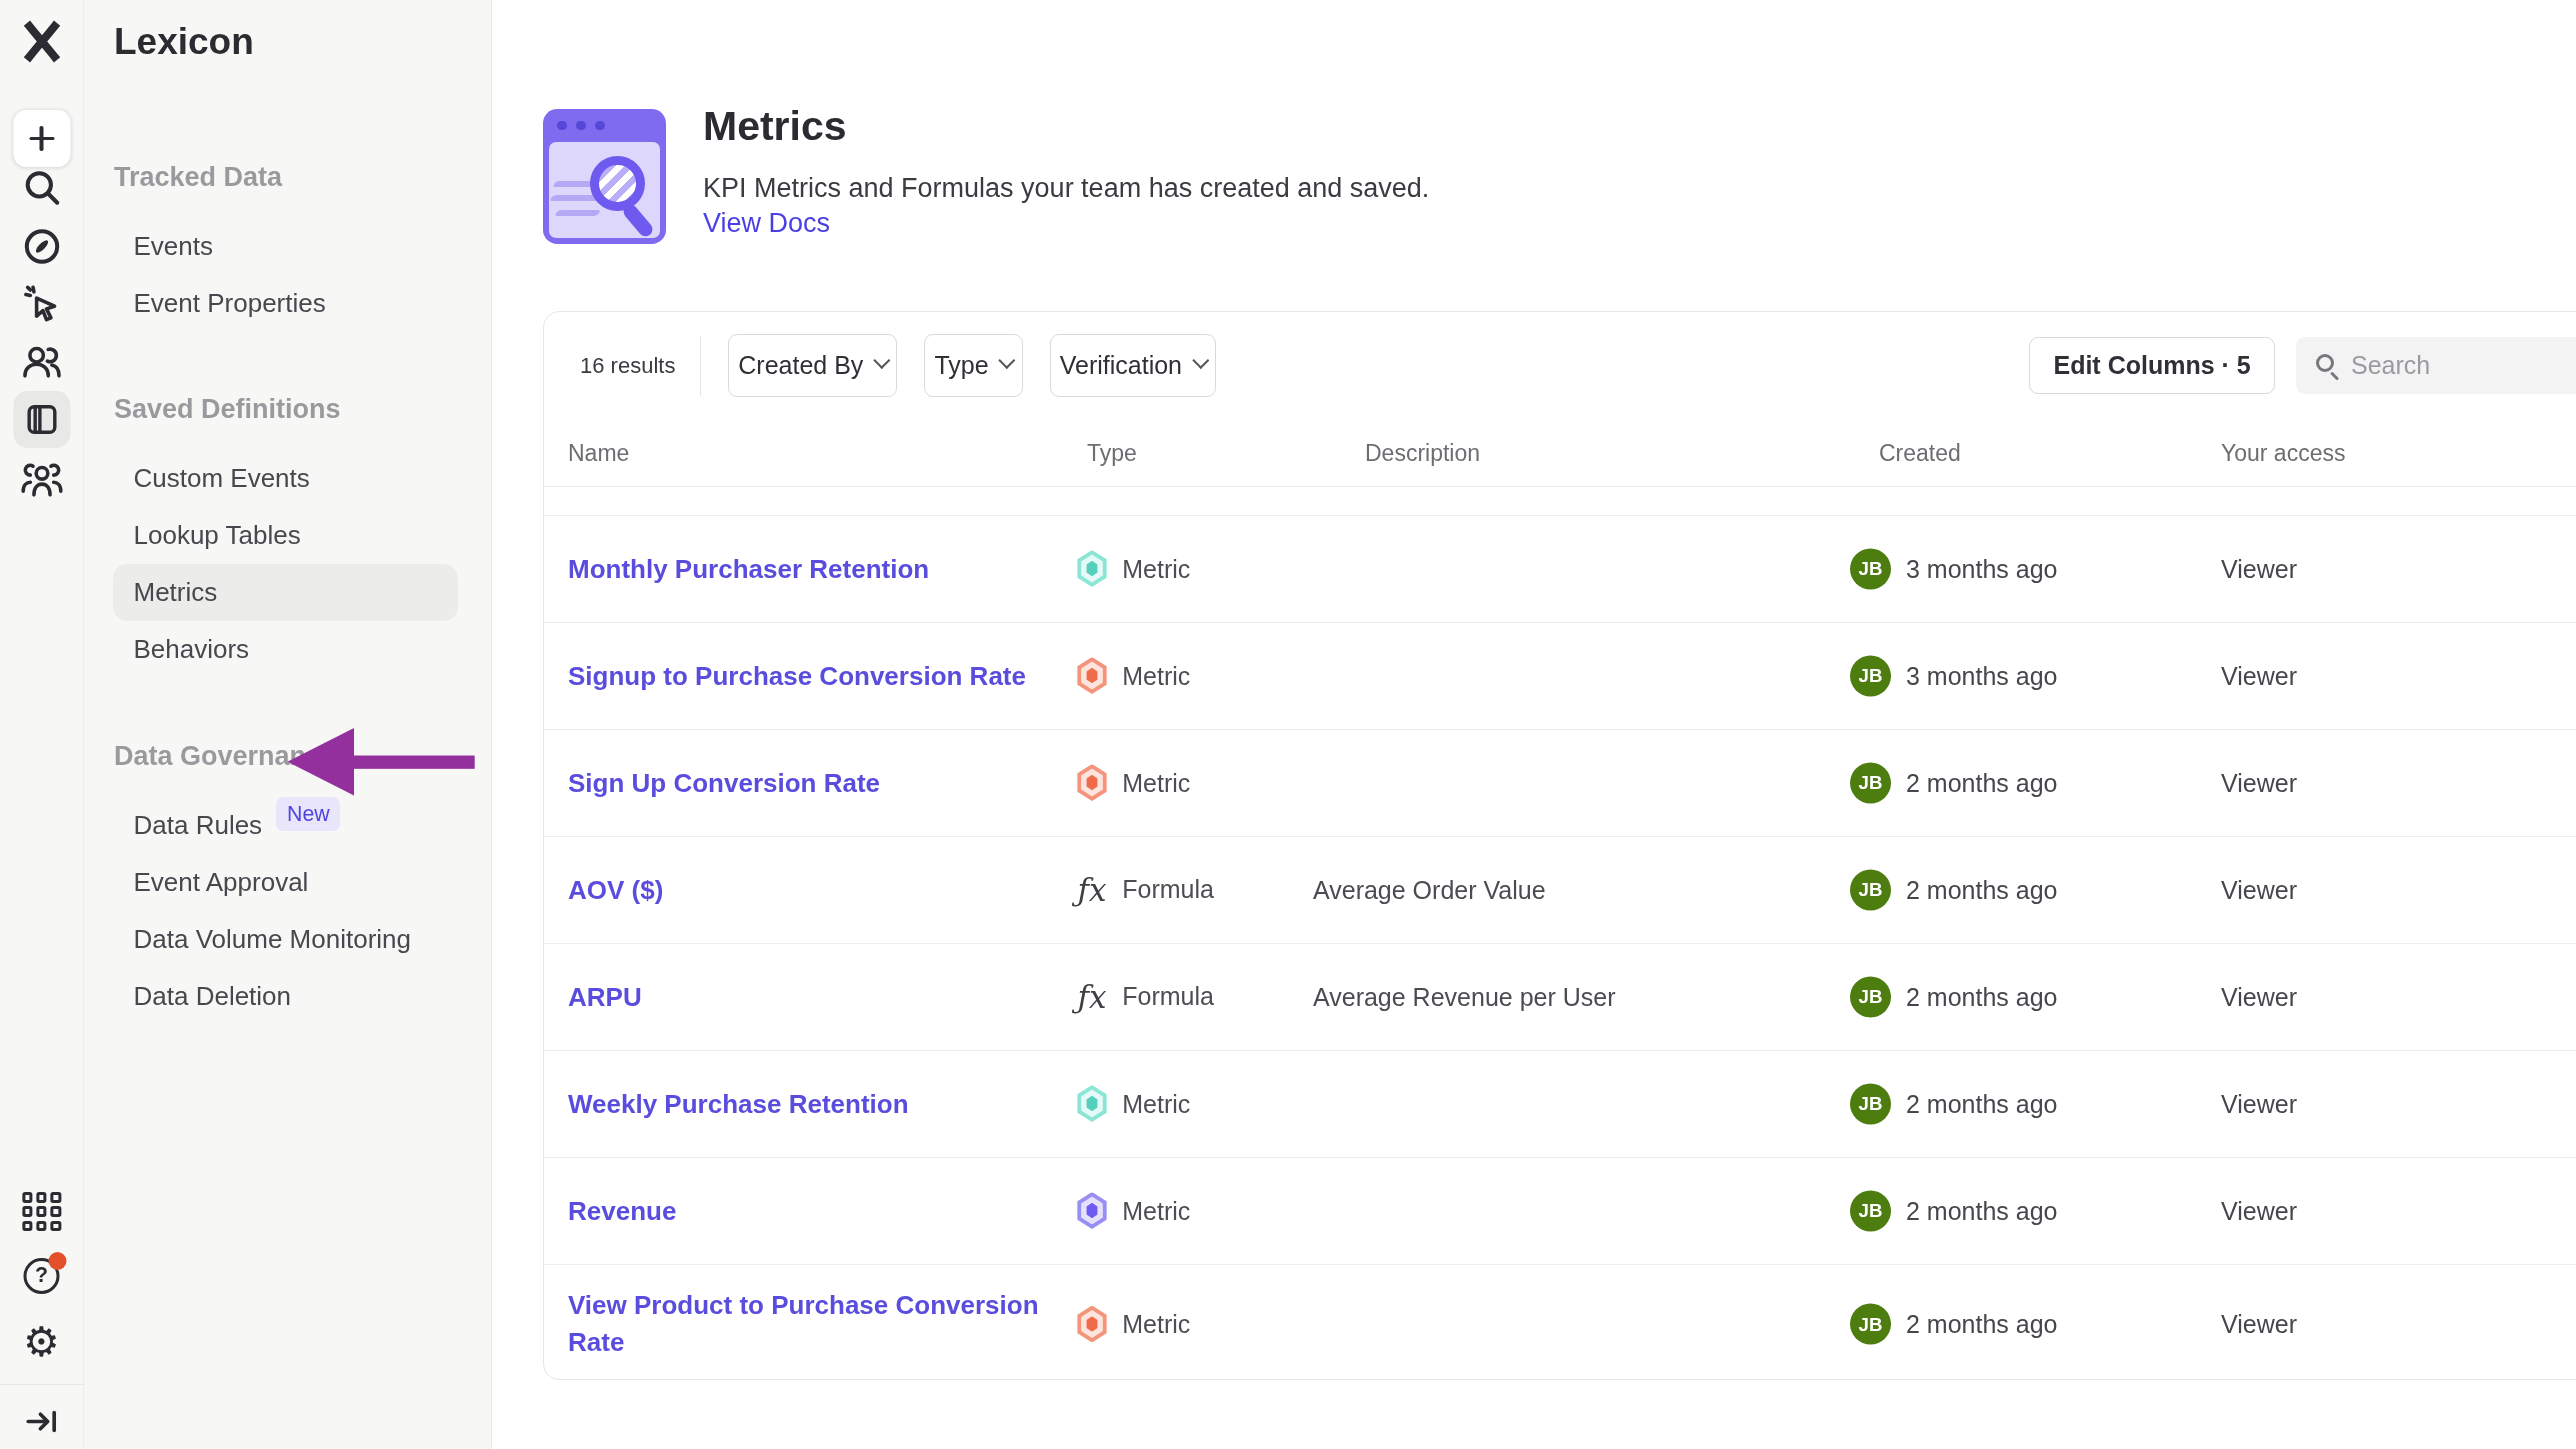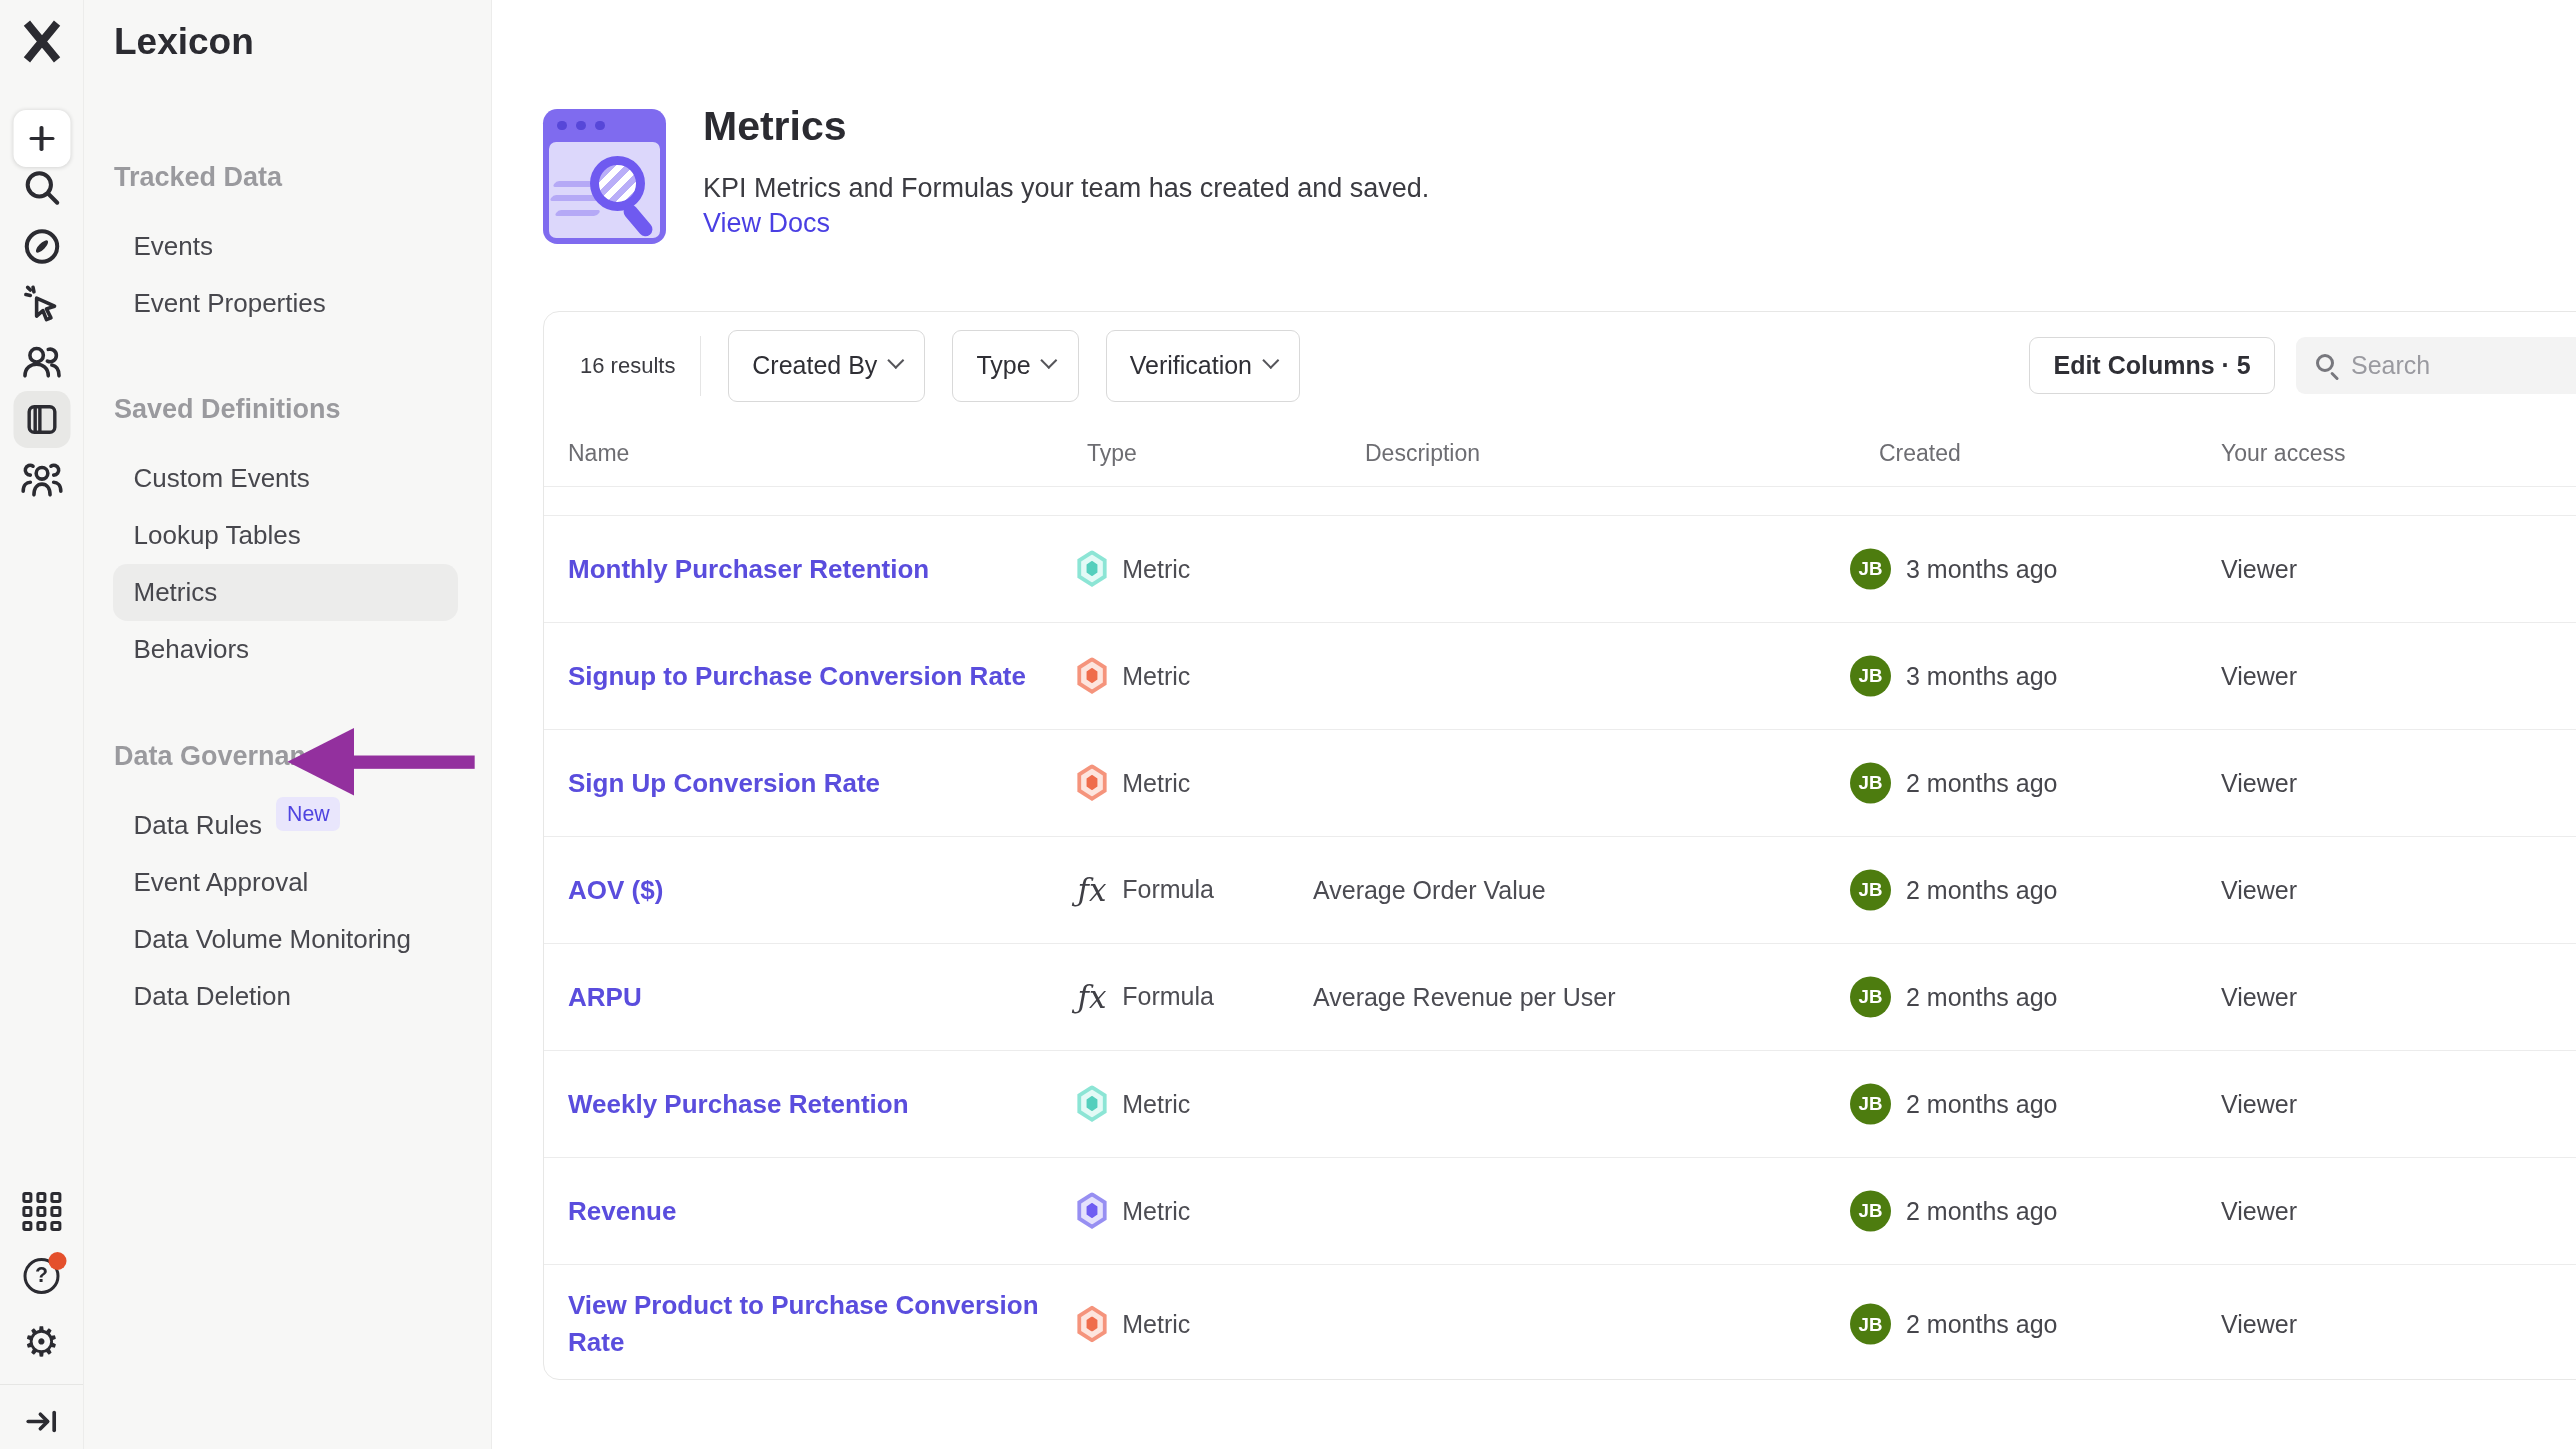--- a/index.html
+++ b/index.html
@@ -55,21 +55,21 @@
   #page-title { position:absolute; left:703px; top:103px; font-size:41px; font-weight:700; color:#2b2b31; }
   #page-subtitle { position:absolute; left:703px; top:173px; font-size:27px; color:#3b3b41; }
   #view-docs { position:absolute; left:703px; top:208px; font-size:27px; color:#4a3fe3; cursor:pointer; }
 
   
   #card { position:absolute; left:543px; top:311px; width:2074px; height:1069px;
     border:0.9px solid #e7e7e6; border-radius:16px; background:#fff; }
   .toolbar { height:107px; display:flex; align-items:center; padding:0 0 0 36px; }
   .results { font-size:22px; font-weight:500; color:#3a3a40; }
   .tb-divider { width:0.9px; height:60px; background:#e5e5e5; margin-left:25px; }
-  .pill { display:flex; align-items:center; height:72px; padding:0 23px; margin-left:27px;
+  .pill { display:flex; align-items:center; height:63px; padding:0 9px; margin-left:27px;
     border:0.9px solid #d9d9d9; border-radius:9px; font-size:25px; font-weight:500; color:#2f2f35;
     background:#fff; cursor:pointer; }
   .chev { width:11.6px; height:11.6px; border-right:2.7px solid #55555a; border-bottom:2.7px solid #55555a;
     transform:rotate(45deg) translate(-1.8px,-1.8px); margin-left:12.5px; margin-top:-5.3px; }
   .tb-right { margin-left:auto; display:flex; align-items:center; gap:21.3px; }
   .edit-cols { height:57px; display:flex; align-items:center; padding:0 23px;
     border:0.9px solid #d9d9d9; border-radius:9px; font-size:25px; font-weight:600; color:#2f2f35;
     background:#fff; cursor:pointer; white-space:nowrap; }
   .searchbox { position:relative; width:320px; height:57px; background:#f3f3f3; border-radius:9px;
     display:flex; align-items:center; padding-left:55px; }

